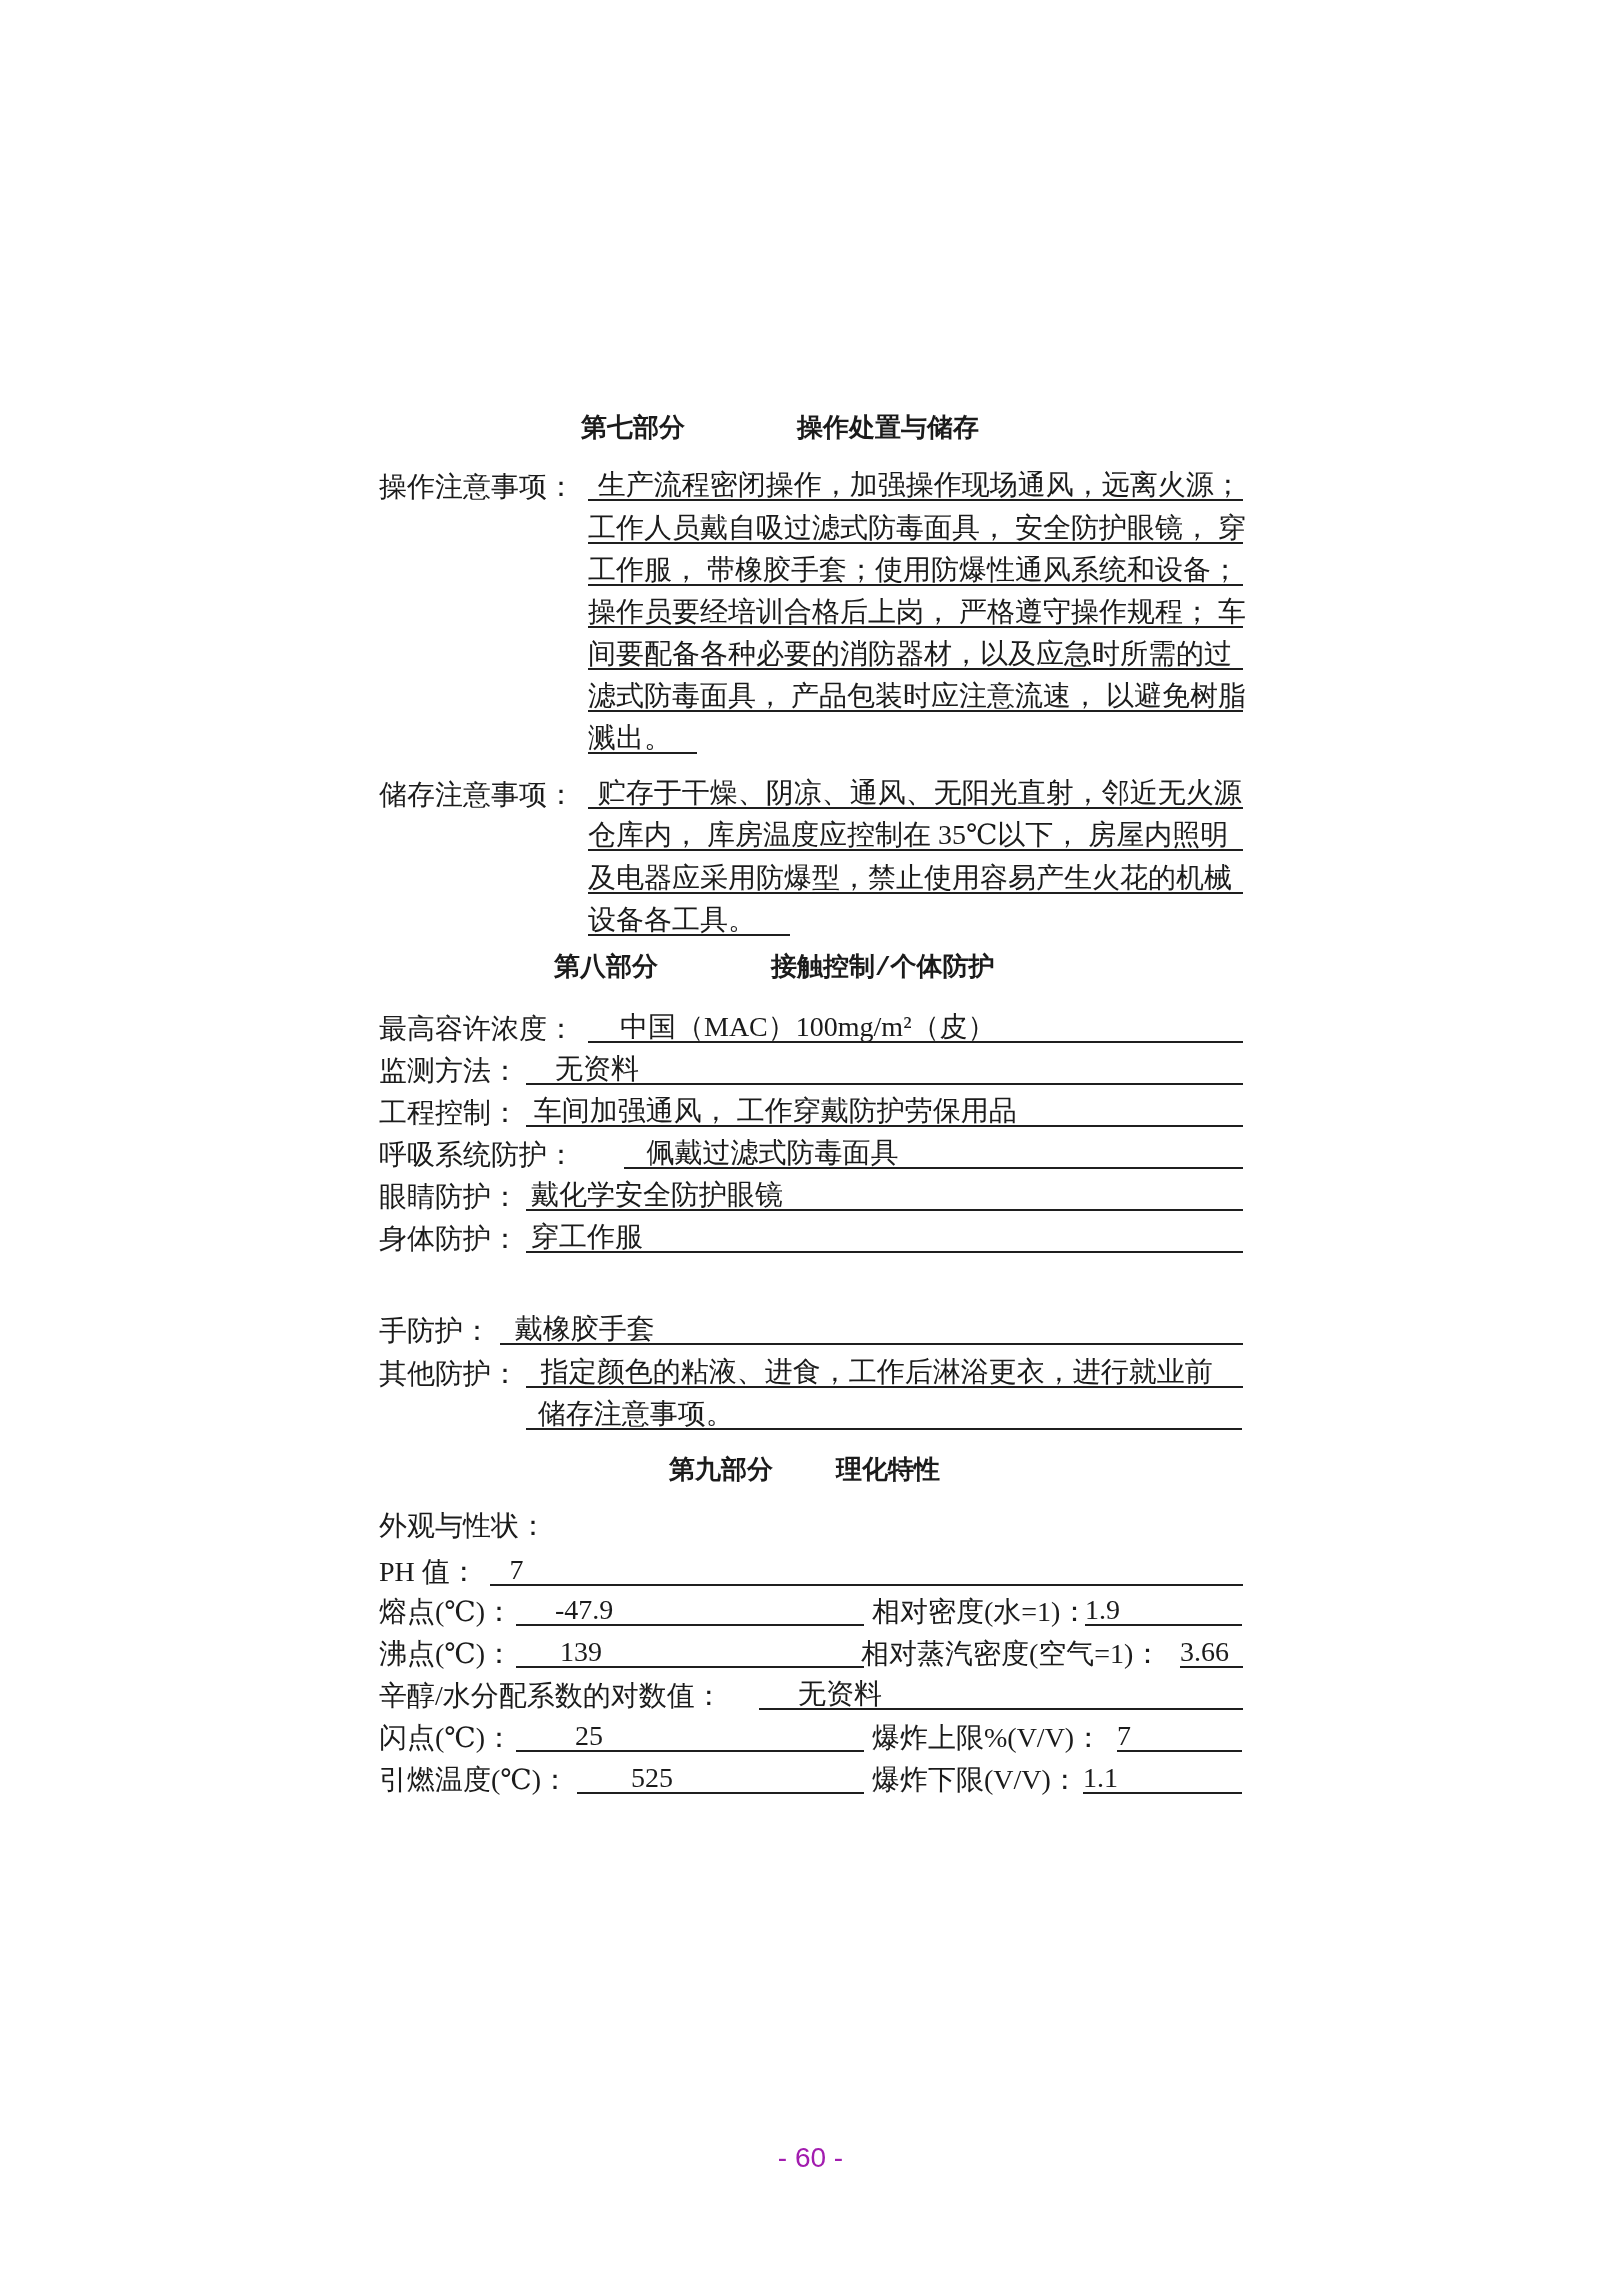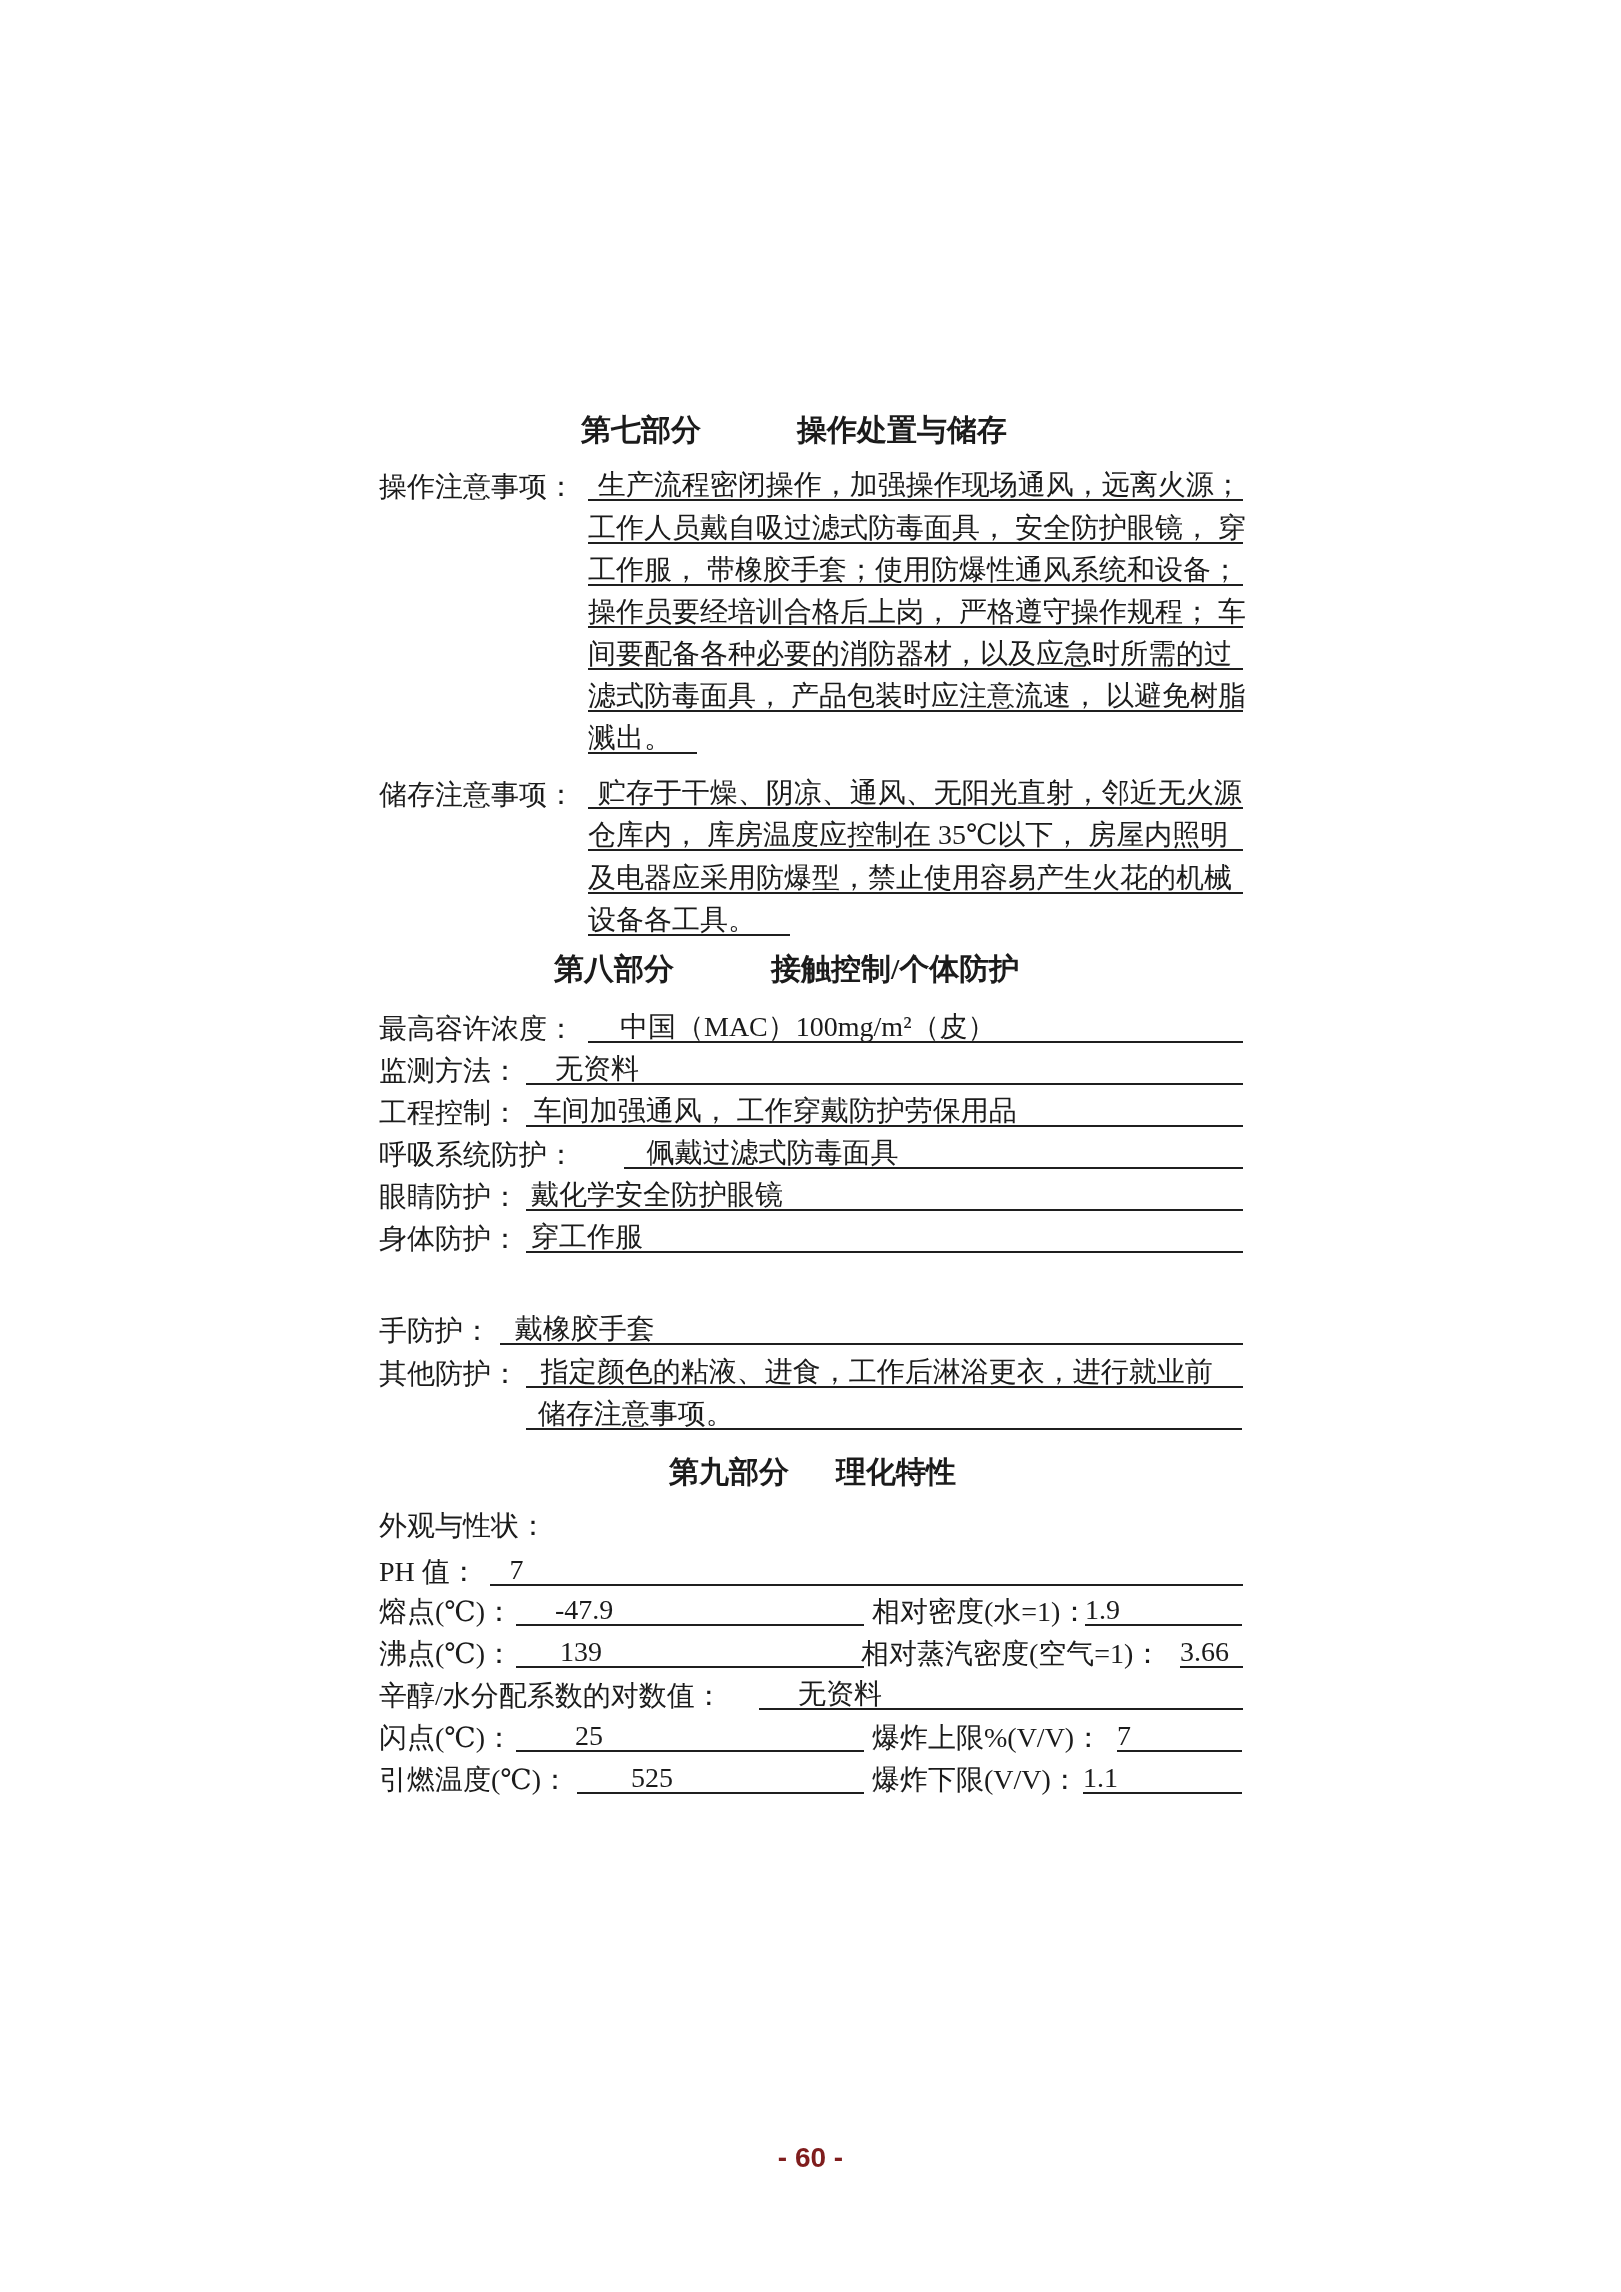--- a/index.html
+++ b/index.html
@@ -8,25 +8,25 @@
     background:#ffffff; overflow:hidden;
     font-family:"Liberation Serif","DejaVu Serif",serif;
     color:#1b1b1b;
   }
   .row { position:absolute; display:flex; align-items:flex-end;
          font-size:28px; line-height:29px; white-space:nowrap; }
   .lbl { flex:none; white-space:nowrap; }
   .u   { border-bottom:2px solid #1f1f1f; }
   .fill{ flex:1 1 auto; min-width:0; }
   .ctr { text-align:left; }
-  .h   { position:absolute; font-family:Liberation Serif, serif;
-         font-weight:700; font-size:30px; line-height:35px; white-space:nowrap; }
+  .h   { position:absolute; font-family:Liberation Mono, monospace;
+         font-weight:700; font-size:26px; line-height:35px; white-space:nowrap; }
   .footer { position:absolute; left:0; width:1621px; text-align:center;
             font-family:"Liberation Sans","DejaVu Sans",sans-serif;
-            font-size:28px; color:#7f1d1d;font-weight:bold; }
+            font-size:28px; color:#a21caf; }
 </style>
 </head>
 <body>
 
 <div class="page">
 
   <div class="h" style="left:581px; top:412px">第七部分</div>
   <div class="h" style="left:797px; top:412px">操作处置与储存</div>
 
   <div class="row" style="left:379px; top:470px; width:864px">

